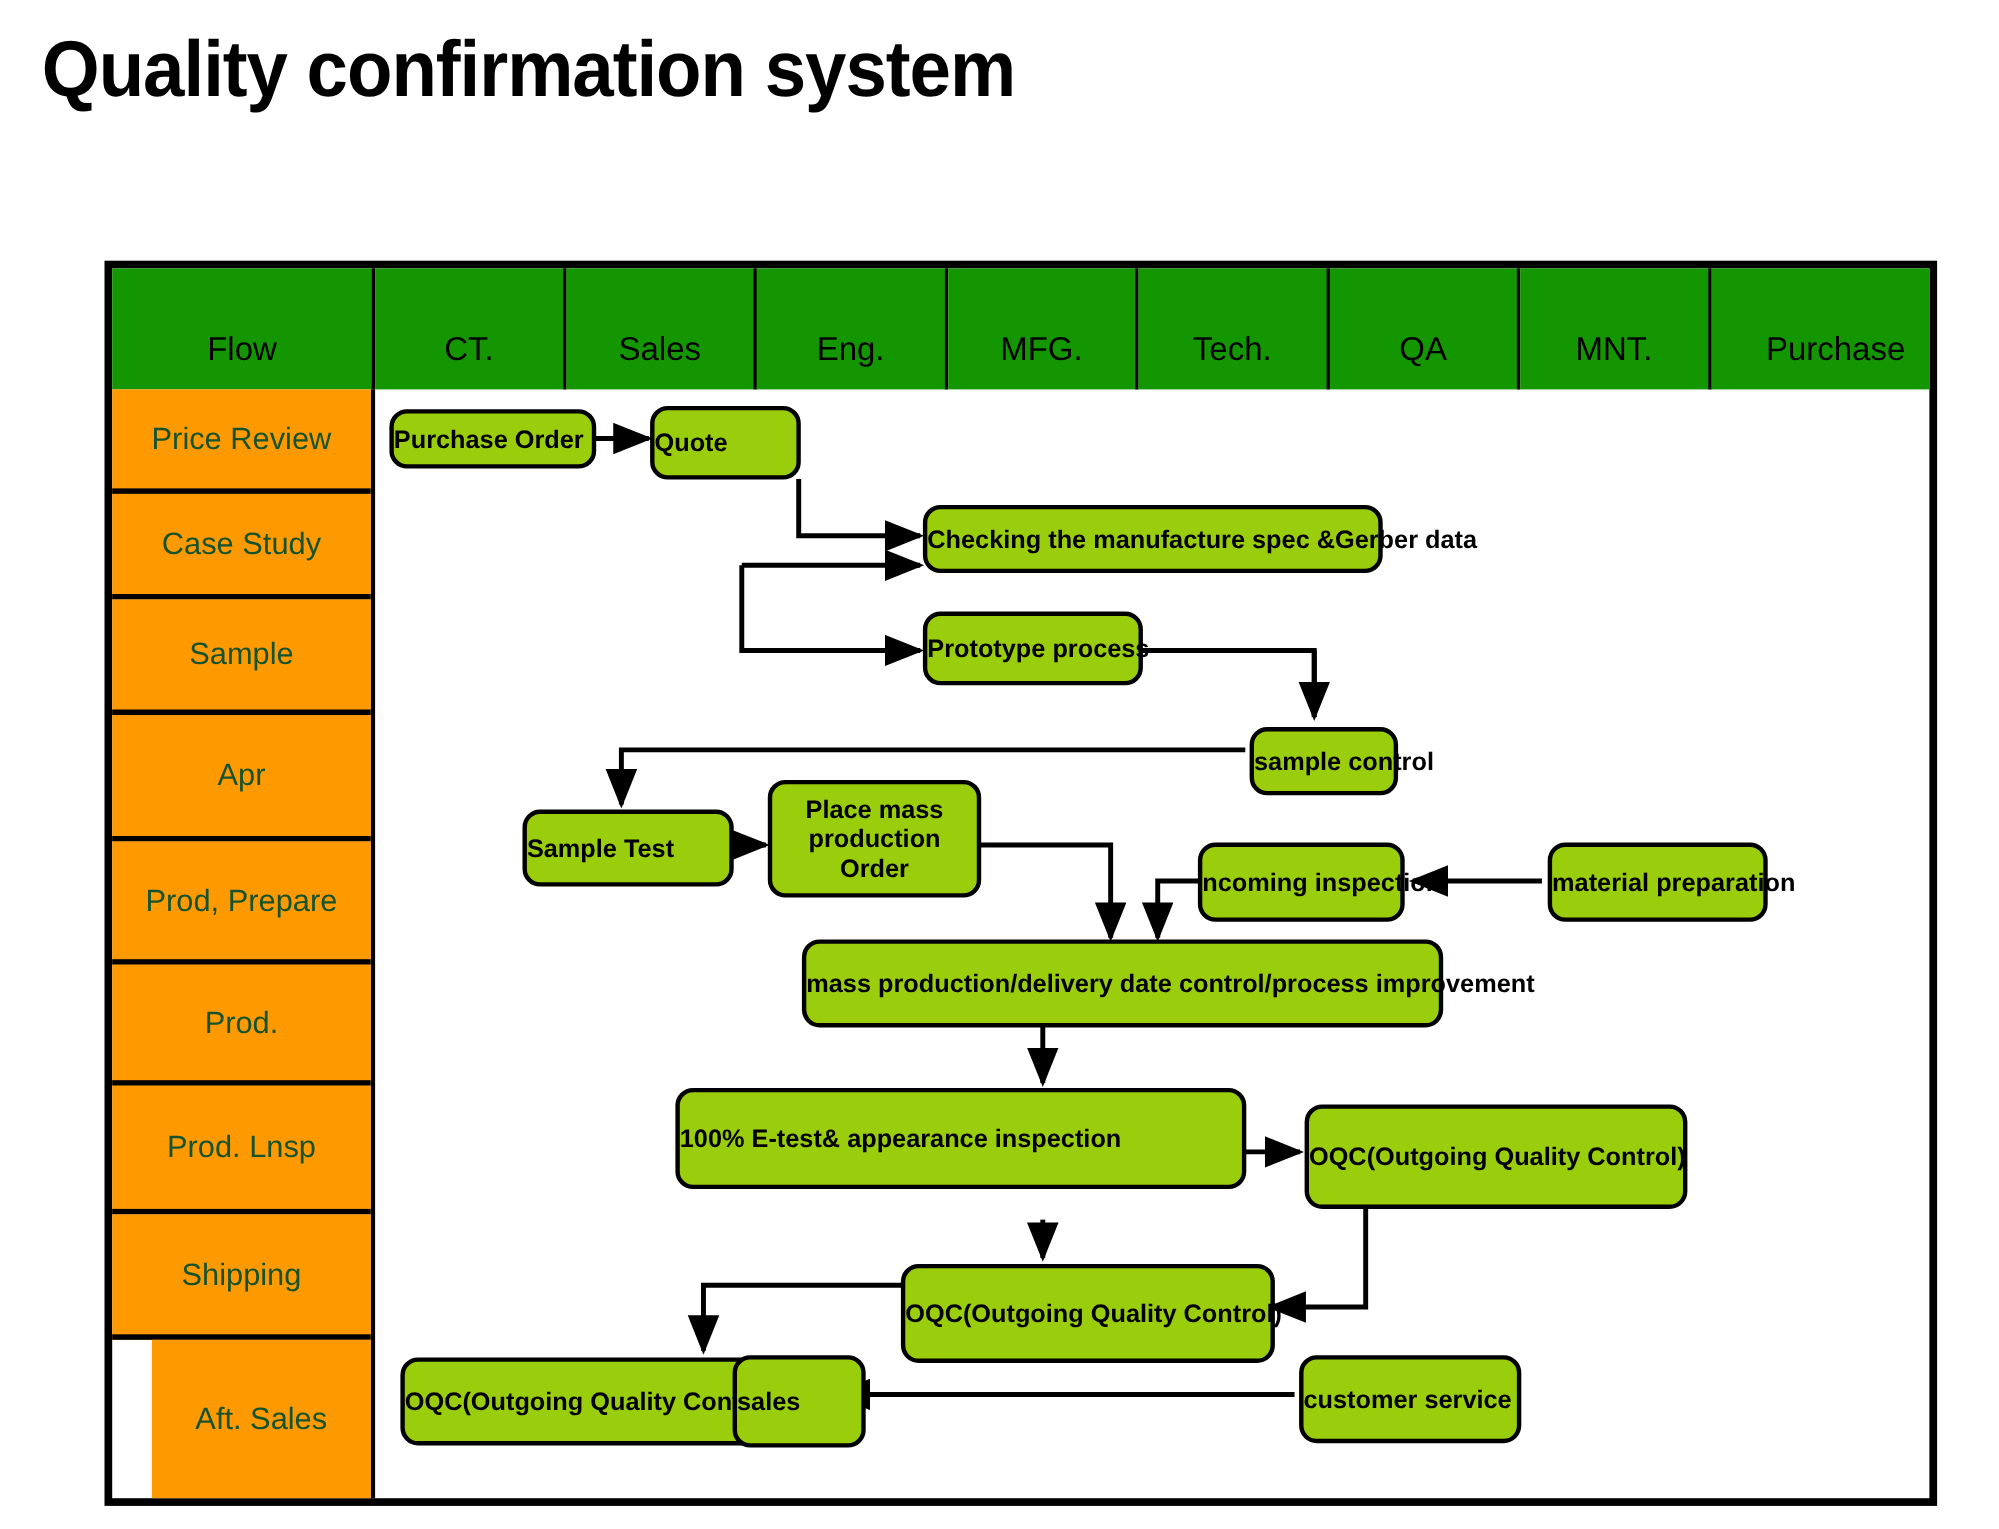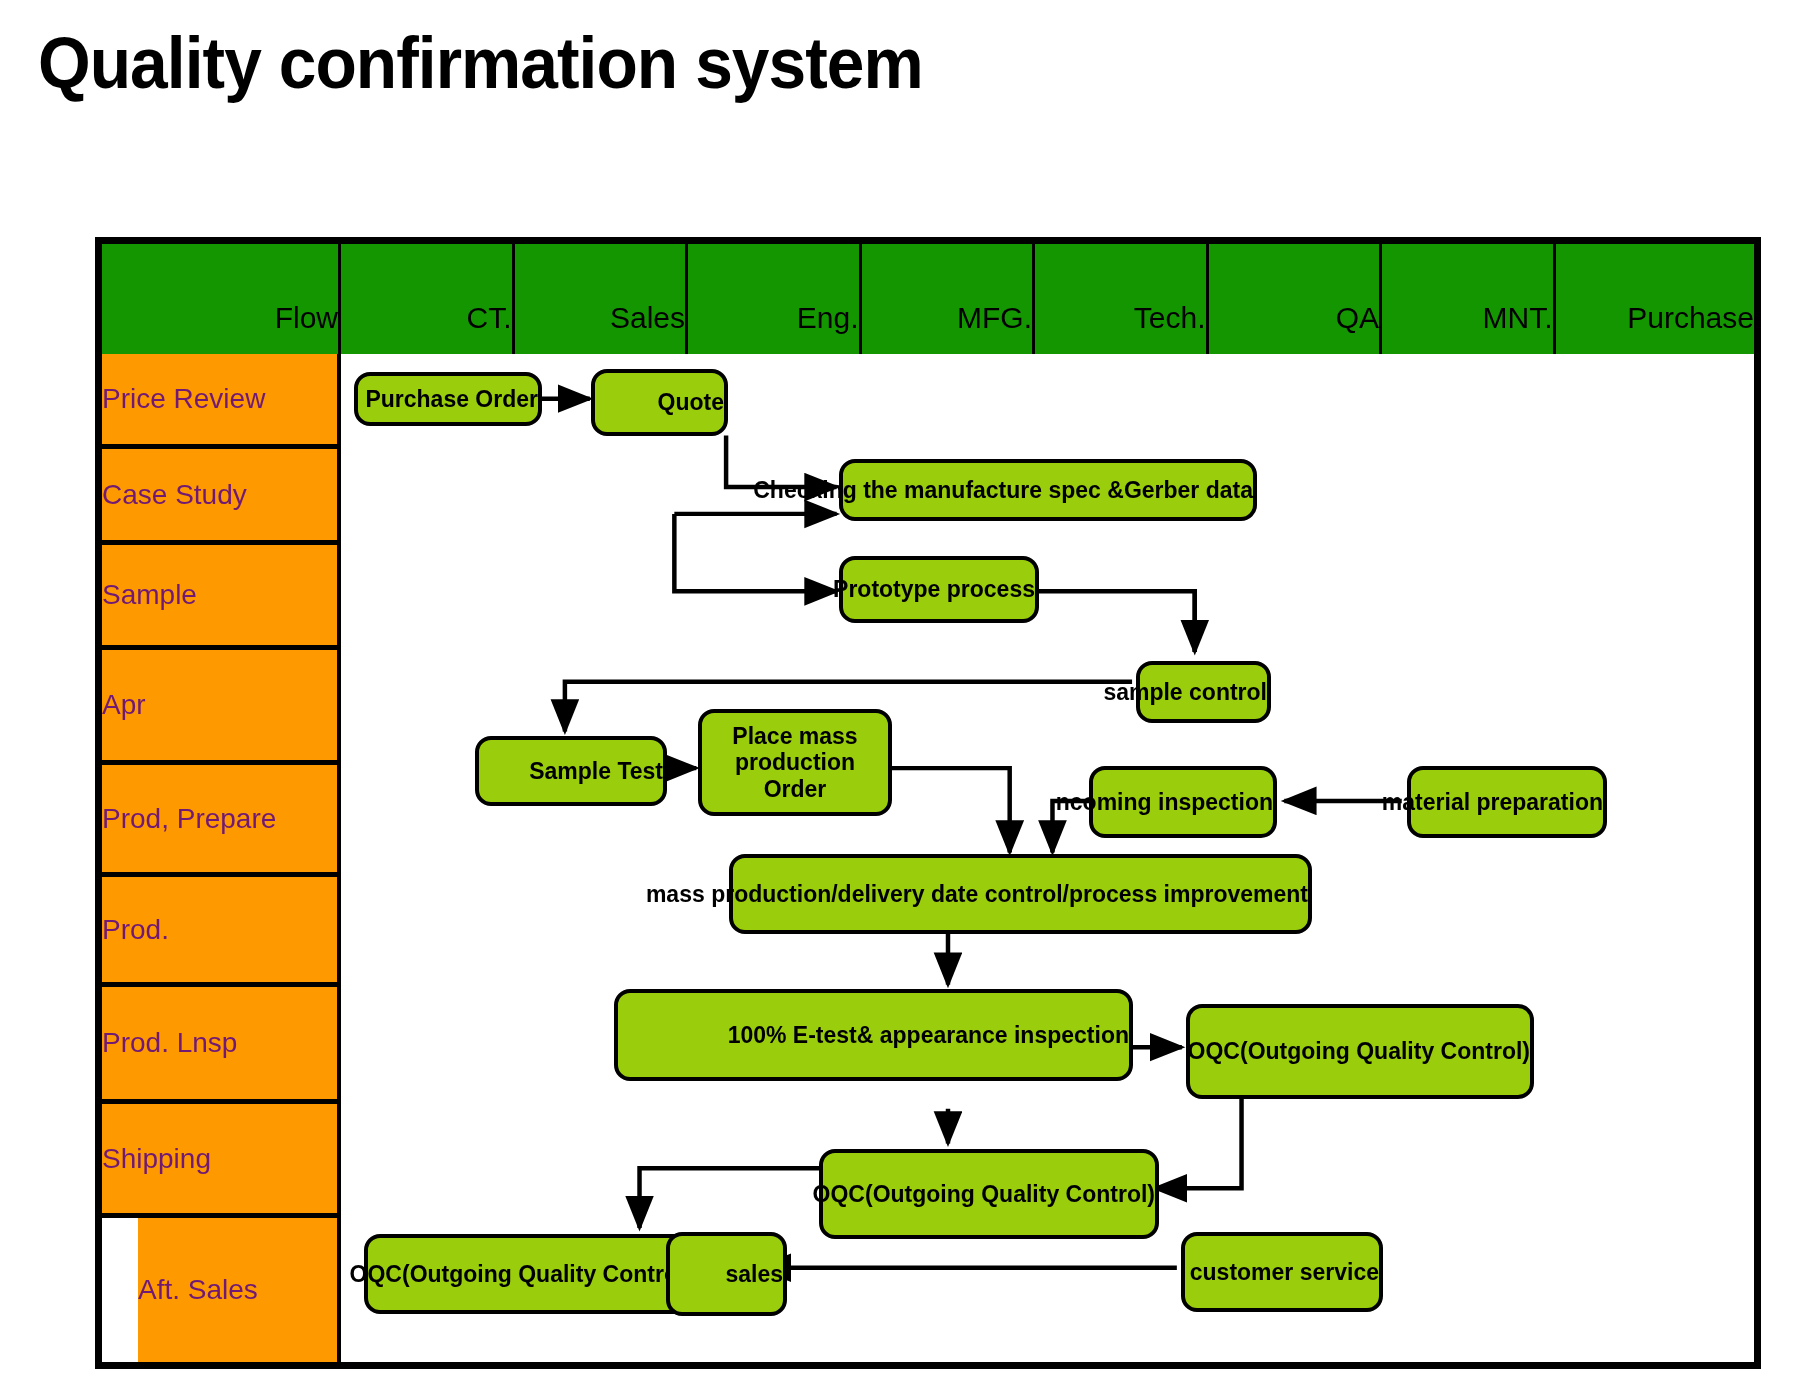--- a/index.html
+++ b/index.html
@@ -50,21 +50,21 @@
     width: 100%;
     display: flex;
     box-sizing: border-box;
   }
   .hdr-cell {
     background: #149600;
     border-right: 3px solid #000000;
     box-sizing: border-box;
     display: flex;
     align-items: center;
-    justify-content: flex-end;
+    justify-content: center;
     color: #000000;
     font-size: 30px;
     font-weight: normal;
     padding-top: 38px;
   }
   .hdr-cell:last-child { border-right: none; padding-left: 28px; }
   .hdr-cell.flow-hdr { width: 239px; flex: 0 0 239px; }
   .hdr-cell.dept     { flex: 1 1 0; }
 
   
@@ -78,21 +78,22 @@
     flex-direction: column;
     border-right: 4px solid #000000;
     box-sizing: border-box;
   }
   .stage-cell {
     background: #FF9900;
     border-bottom: 5px solid #000000;
     box-sizing: border-box;
     display: flex;
     align-items: center;
-    color: #701a75;
+    justify-content: center;
+    color: #14532d;
     font-size: 28px;
     text-align: center;
   }
   .stage-cell:last-child { border-bottom: none; margin-left: 36px; }
 
   
   #canvas {
     position: absolute;
     left: 239px;
     top: 110px;
@@ -111,21 +112,21 @@
 
   
   .node {
     position: absolute;
     background: #9ACD0B;
     border: 4px solid #000000;
     border-radius: 16px;
     box-sizing: border-box;
     display: flex;
     align-items: center;
-    justify-content: flex-end;
+    justify-content: flex-start;
     color: #000000;
     font-size: 23px;
     font-weight: bold;
     text-align: center;
     line-height: 1.15;
     white-space: nowrap;
     z-index: 2;
   }
   .node.wrap { white-space: normal; }
   .node .txt { display: block; width: max-content; max-width: none; }

